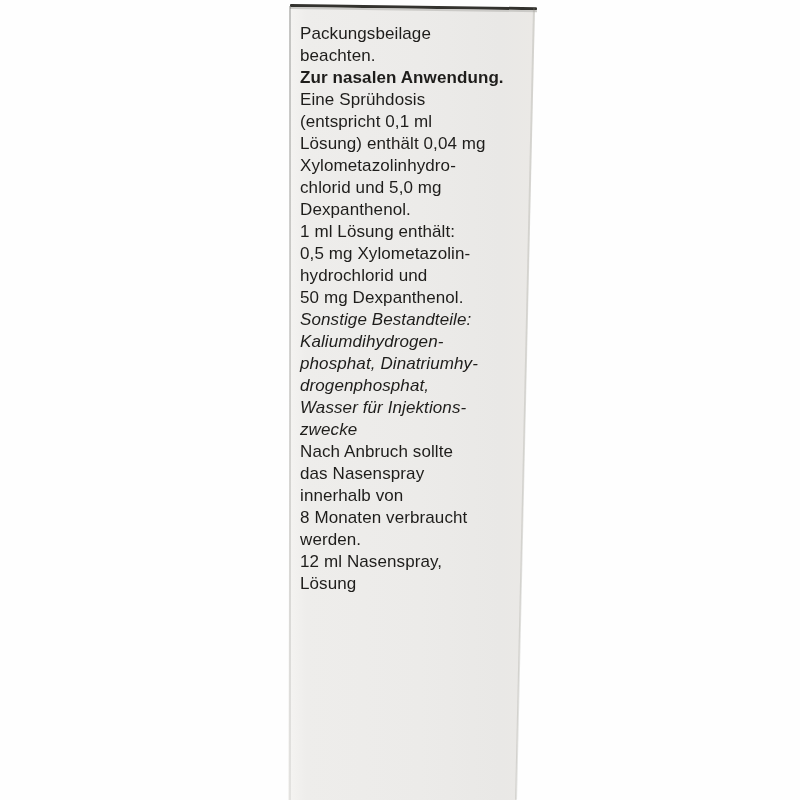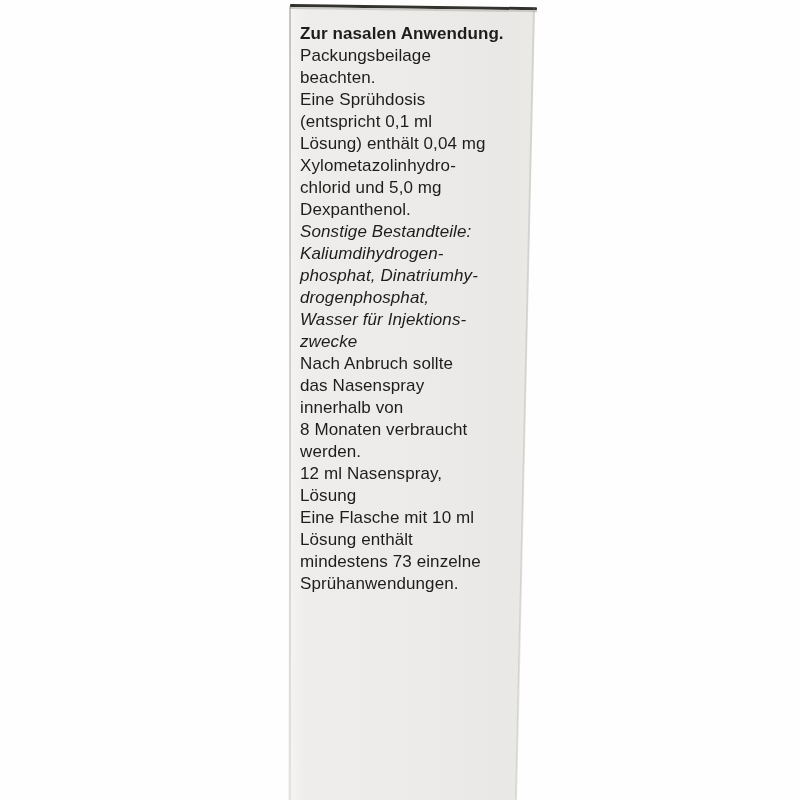--- a/index.html
+++ b/index.html
@@ -92,45 +92,45 @@
 
 <div class="photo">
 
   <div class="box-face"></div>
   <div class="box-top-edge"></div>
   <div class="box-top-highlight"></div>
   <div class="box-left-edge"></div>
   <div class="box-right-edge"></div>
 
   <div class="panel-text">
-    <p class="para bold">Zur nasalen Anwendung.</p>
     <p class="para">Packungsbeilage
 beachten.</p>
+    <p class="para bold">Zur nasalen Anwendung.</p>
 
     <p class="para mt-per-spray">Eine Sprühdosis
 (entspricht 0,1 ml
 Lösung) enthält 0,04 mg
 Xylometazolinhydro-
 chlorid und 5,0 mg
 Dexpanthenol.</p>
+    <p class="para">1 ml Lösung enthält:
+0,5 mg Xylometazolin-
+hydrochlorid und
+50 mg Dexpanthenol.</p>
 
     <p class="para mt-excipients">Sonstige Bestandteile:
 Kaliumdihydrogen-
 phosphat, Dinatriumhy-
 drogenphosphat,
 Wasser für Injektions-
 zwecke</p>
 
     <p class="para mt-opening">Nach Anbruch sollte
 das Nasenspray
 innerhalb von
 8 Monaten verbraucht
 werden.</p>
 
     <p class="para mt-pack">12 ml Nasenspray,
 Lösung</p>
-    <p class="para">Eine Flasche mit 10 ml
-Lösung enthält
-mindestens 73 einzelne
-Sprühanwendungen.</p>
   </div>
 
 </div>
 
 </body></html>

